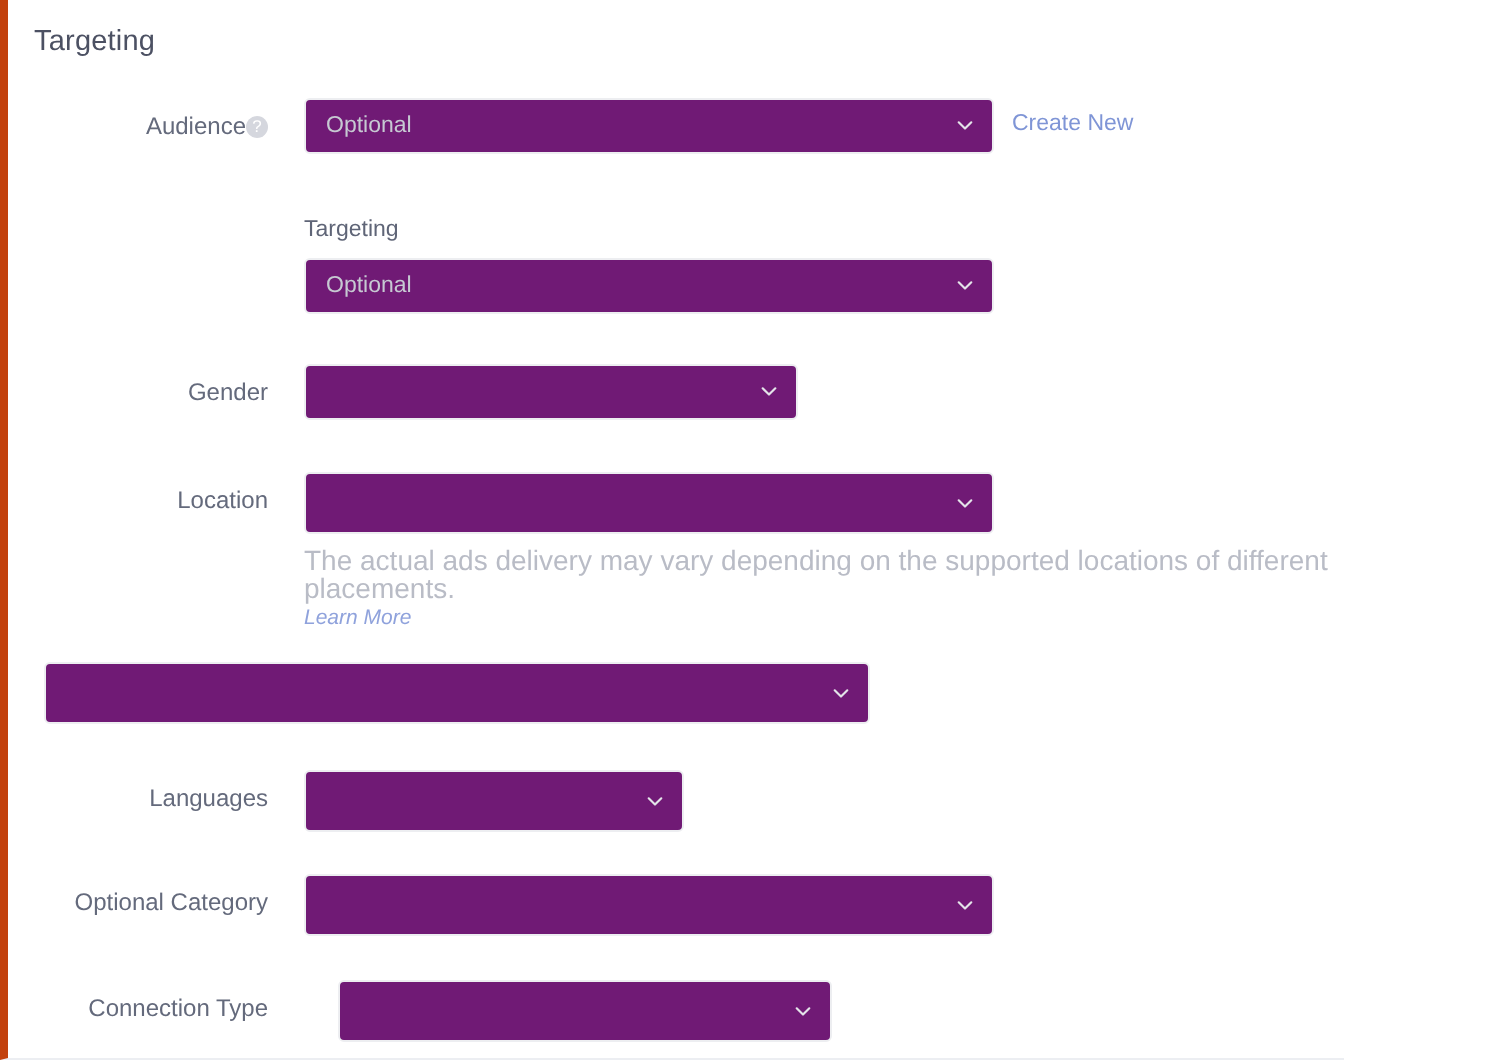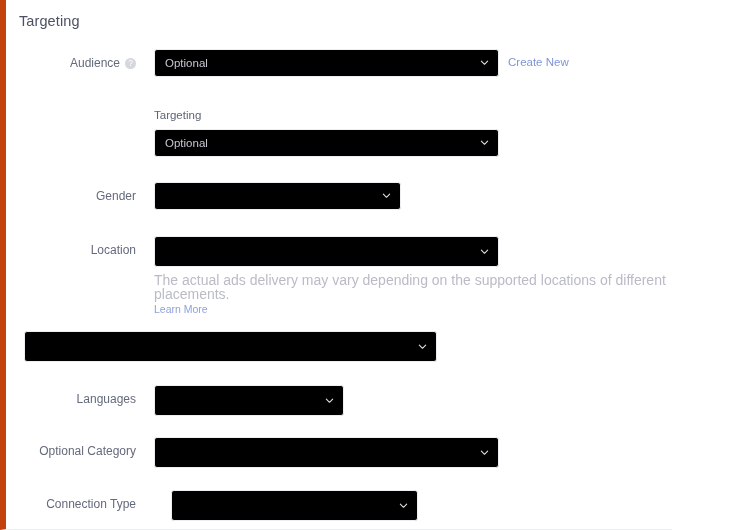--- a/index.html
+++ b/index.html
@@ -13,21 +13,21 @@
     font-family: "Liberation Sans", sans-serif;
     -webkit-font-smoothing: antialiased;
   }
 
   .panel {
     position: relative;
     width: 672px;
     height: 530px;
     box-sizing: border-box;
     background: #ffffff;
-    border-left: 6px solid #c2410c;
+    border-left: 4px solid #c2410c;
     border-bottom: 1px solid #eceef2;
     overflow: hidden;
   }
 
   .panel-title {
     position: absolute;
     left: 13px;
     top: 13px;
     font-size: 14.5px;
     color: #4c5163;
@@ -48,21 +48,20 @@
     color: #646a7c;
     line-height: 14px;
     padding-top: 7px;
     flex: 0 0 130px;
     white-space: nowrap;
   }
   .label-with-icon {
     display: flex;
     align-items: center;
     justify-content: flex-end;
-    gap: 5px;
     padding-top: 0;
     height: 28px;
   }
   .help-icon {
     display: inline-block;
     width: 11px;
     height: 11px;
     border-radius: 50%;
     background: #d5d7de;
     color: #ffffff;
@@ -76,21 +75,21 @@
   .field-col {
     margin-left: 18px;
   }
 
   .select {
     position: relative;
     box-sizing: border-box;
     height: 28px;
     border: 1px solid #edeef1;
     border-radius: 3px;
-    background: #000000;
+    background: #701a75;
     display: flex;
     align-items: center;
     padding: 0 26px 0 10px;
     font-size: 11.5px;
     color: #c4c7d0;
   }
   .select.tall { height: 31px; }
 
   .chev {
     position: absolute;
@@ -129,20 +128,21 @@
     line-height: 14px;
     margin-top: 6px;
   }
   .helper-link {
     display: block;
     font-size: 10.5px;
     color: #8fa2dc;
     line-height: 14px;
     margin-top: 1px;
     cursor: pointer;
+    font-style: italic;
   }
 
   
   #row-audience      { top: 49px; }
   #row-excluded      { top: 108px; left: 148px; }
   #row-gender        { top: 182px; }
   #row-location      { top: 236px; }
   #row-age           { top: 331px; }
   #row-languages     { top: 385px; }
   #row-interest      { top: 437px; }

